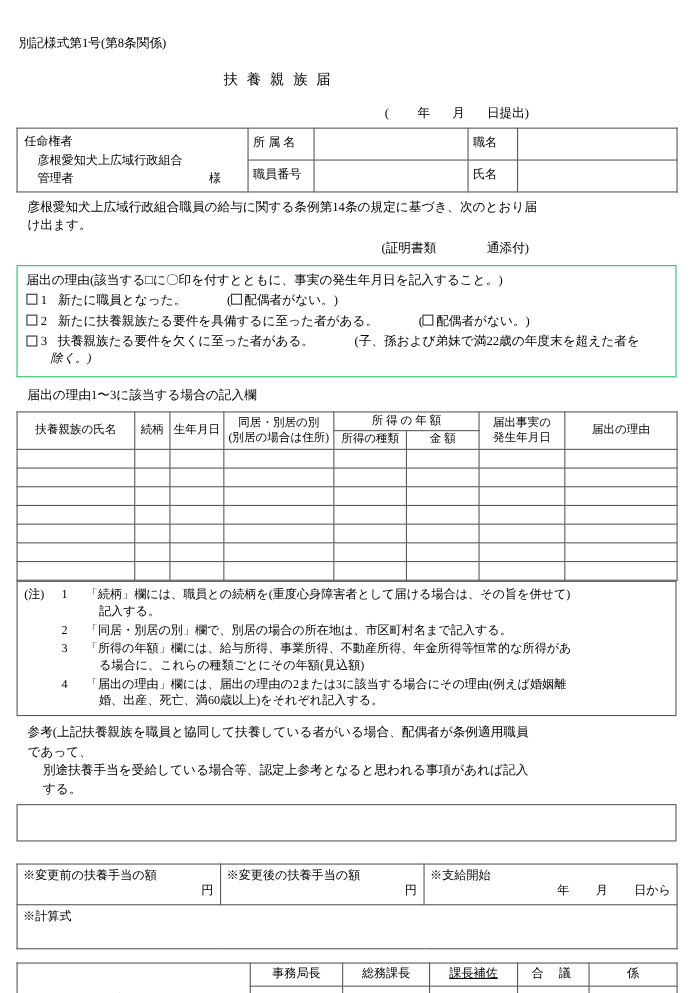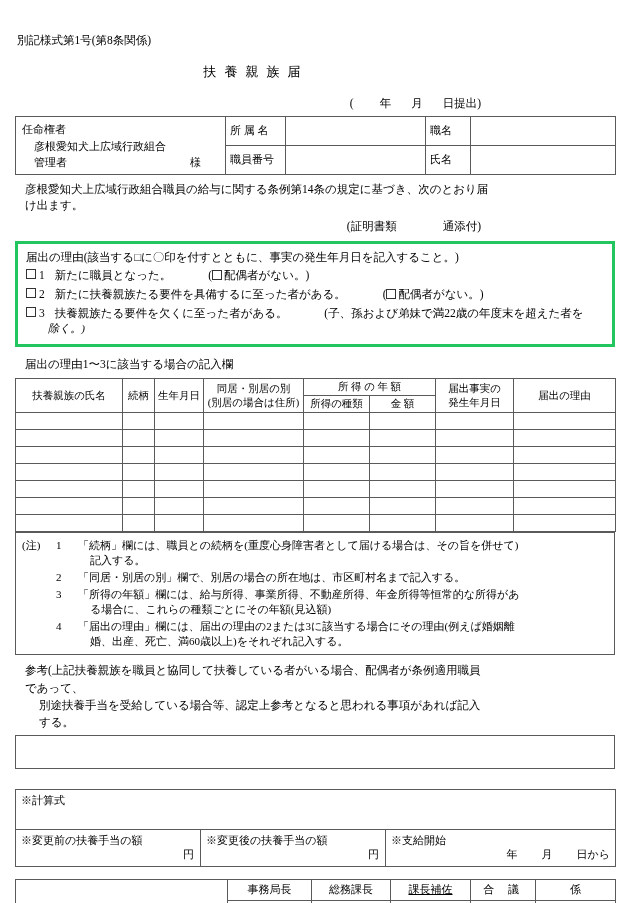--- a/index.html
+++ b/index.html
@@ -86,21 +86,21 @@
   }
   .cert-line {
     text-align: right;
     margin: 4px 8px 6px 0;
     font-size: 11.5px;
   }
   .cert-line .gap { display: inline-block; width: 46px; }
 
   
   .reason-box {
-    border: 3px solid #22c55e;
+    border: 1px solid #22c55e;
     width: 600px;
     box-sizing: border-box;
     padding: 5px 8px 7px 8px;
     min-height: 82px;
   }
   .reason-title { font-size: 11.5px; margin-bottom: 2px; }
   .reason-item {
     font-size: 11.5px;
     margin-top: 2px;
     display: flex;
@@ -442,38 +442,38 @@
   <div class="spacer-20"></div>
 
   <table class="t-allow">
     <colgroup>
       <col style="width:185px">
       <col style="width:185px">
       <col style="width:230px">
     </colgroup>
     <tbody>
       <tr>
-        <td class="calc-cell" colspan="3">
-          <span>※計算式</span>
-        </td>
-      </tr>
-      <tr>
         <td class="amt-cell">
           <span class="amt-label">※変更前の扶養手当の額</span>
           <span class="yen">円</span>
         </td>
         <td class="amt-cell">
           <span class="amt-label">※変更後の扶養手当の額</span>
           <span class="yen">円</span>
         </td>
         <td class="amt-cell">
           <span class="amt-label">※支給開始</span>
           <span class="date-line">
             <span>年</span><span class="g"></span><span>月</span><span class="g"></span><span>日から</span>
           </span>
+        </td>
+      </tr>
+      <tr>
+        <td class="calc-cell" colspan="3">
+          <span>※計算式</span>
         </td>
       </tr>
     </tbody>
   </table>
 
   <div class="spacer-12"></div>
 
   <table class="t-approve">
     <colgroup>
       <col style="width:212px">

